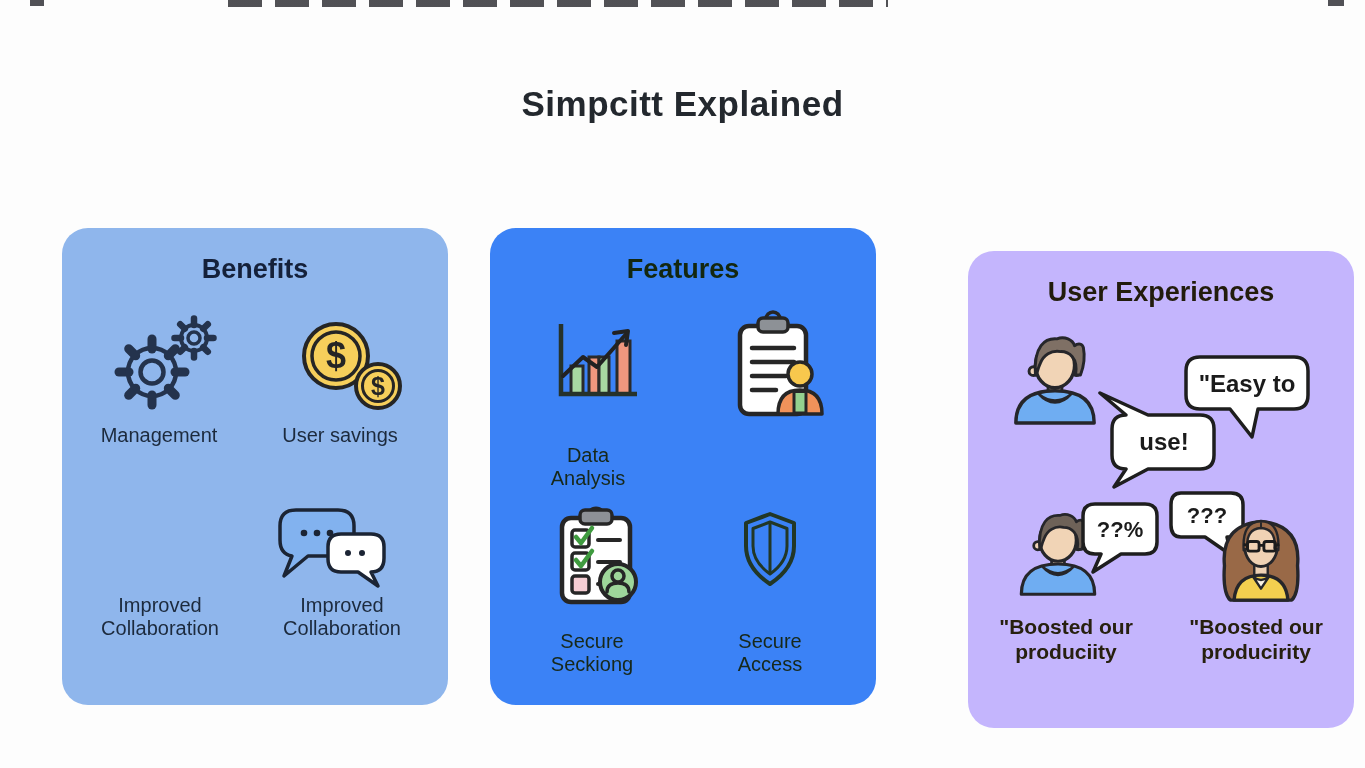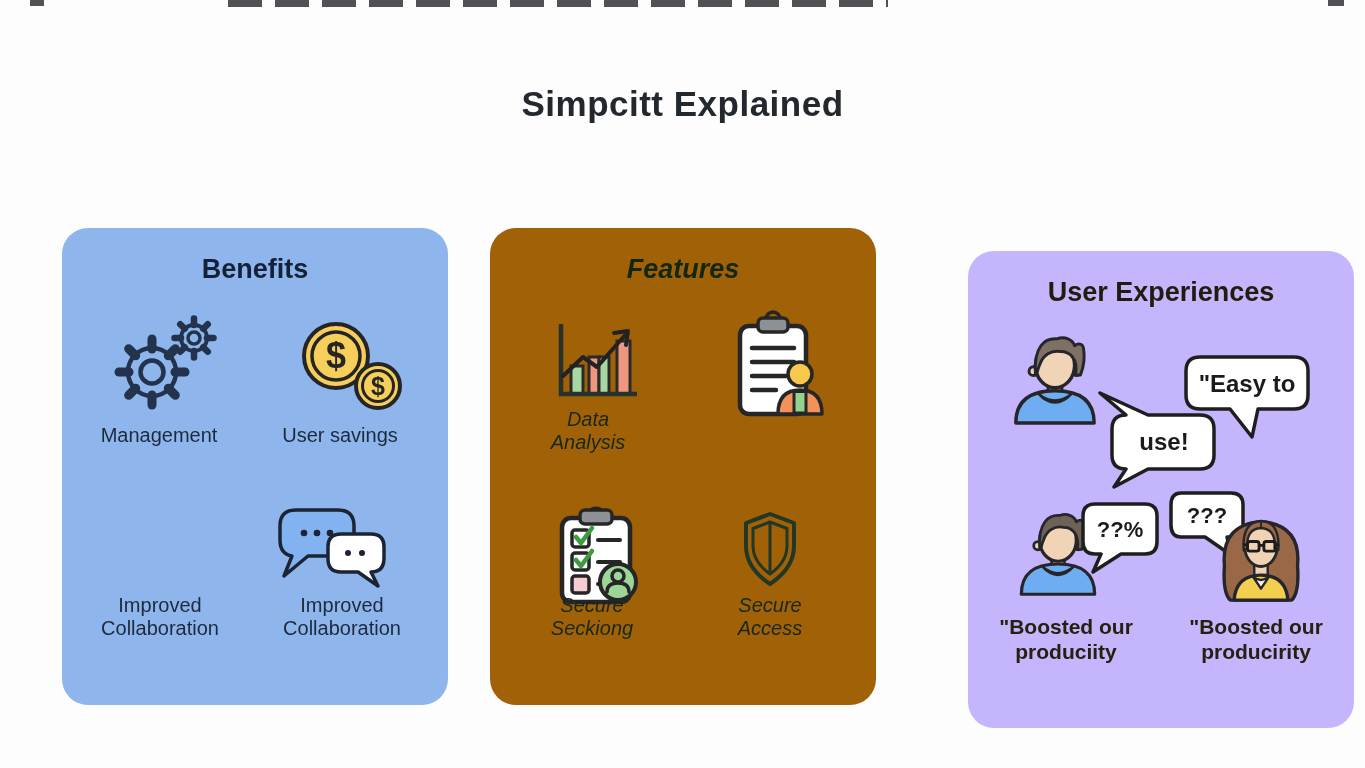--- a/index.html
+++ b/index.html
@@ -13,34 +13,34 @@
     opacity:.85; }
   .artifact-dot { position:absolute; top:0; height:6px; background:#333338; opacity:.85; }
   .artifact-dot.l { left:30px; width:14px; }
   .artifact-dot.r { left:1328px; width:16px; }
 
   .main-title { position:absolute; top:84px; left:0; width:100%; text-align:center;
     font-size:35px; font-weight:700; color:#23282e; letter-spacing:.5px; }
 
   .panel { position:absolute; top:228px; width:386px; height:477px; border-radius:26px; }
   .panel-benefits    { left:62px;  background:#8FB6EC; }
-  .panel-features    { left:490px; background:#a16207;font-style:italic; }
+  .panel-features    { left:490px; background:#3b82f6; }
   .panel-experiences { left:968px; background:#c4b5fd;margin-top:23px; }
 
   .panel-title { position:absolute; top:26px; left:0; width:100%; text-align:center;
     font-size:27px; font-weight:700; }
   .panel-benefits .panel-title    { color:#15213a; }
   .panel-features .panel-title    { color:#13270f; }
   .panel-experiences .panel-title { color:#221c0c; }
 
   .abs { position:absolute; }
   .item-label { position:absolute; text-align:center; font-size:20px; font-weight:500;
     line-height:1.17; white-space:pre-line; }
   .panel-benefits .item-label { color:#1c2a3d; }
-  .panel-features .item-label { color:#17281a; }
+  .panel-features .item-label { color:#17281a;margin-top:36px; }
 
   .quote-label { position:absolute; text-align:center; font-size:21px; font-weight:600;
     line-height:1.18; white-space:pre-line; color:#27200f; }
 
   svg { display:block; }
   svg text { font-family:"Liberation Sans", sans-serif; }
   .bubble-text { font-weight:700; fill:#1b1b1b; }
 </style>
 </head>
 <body>

